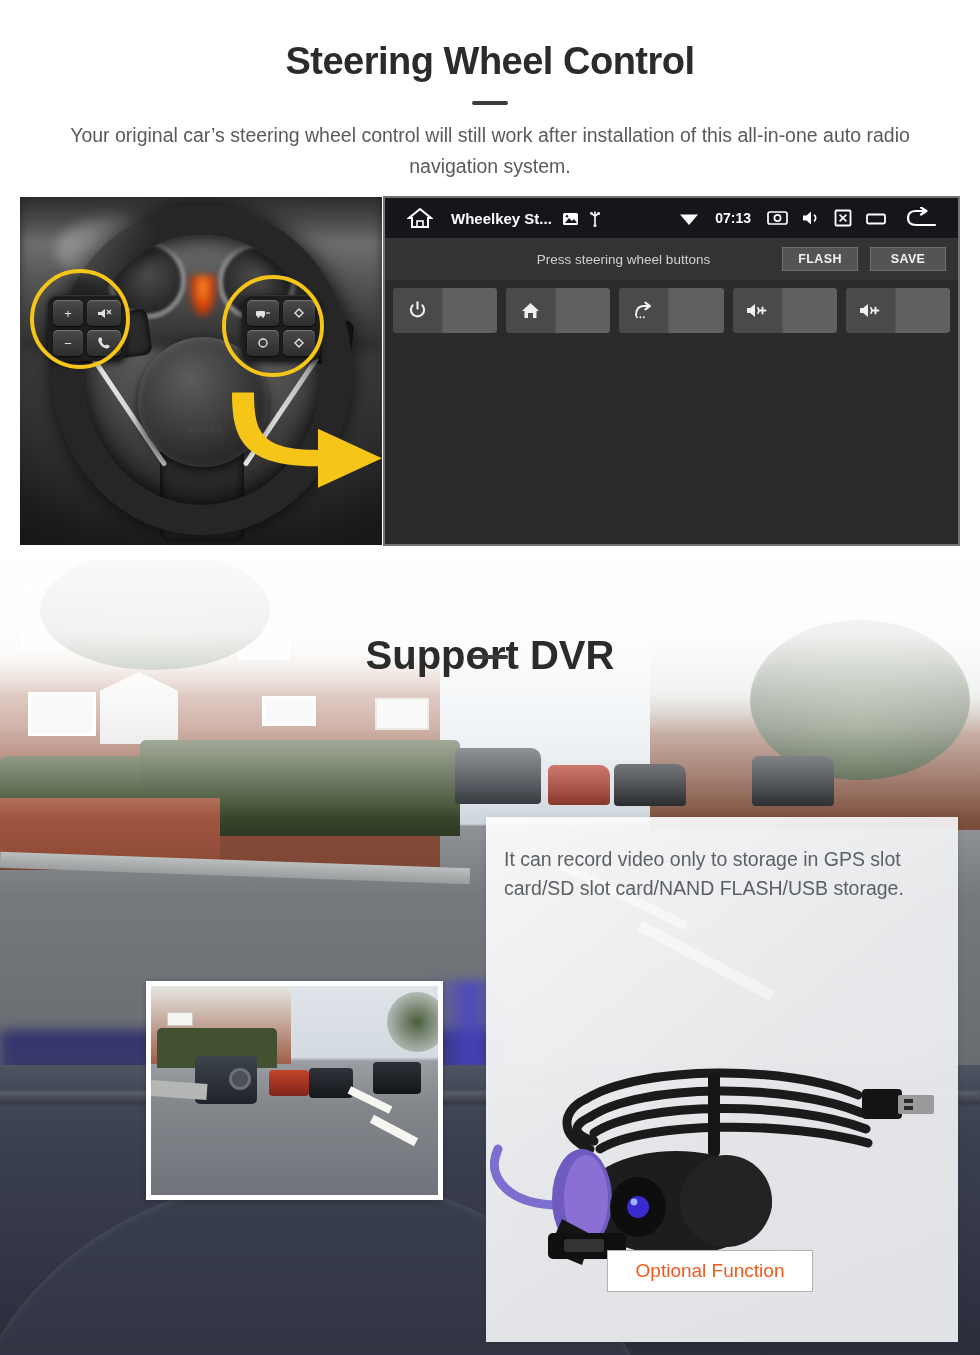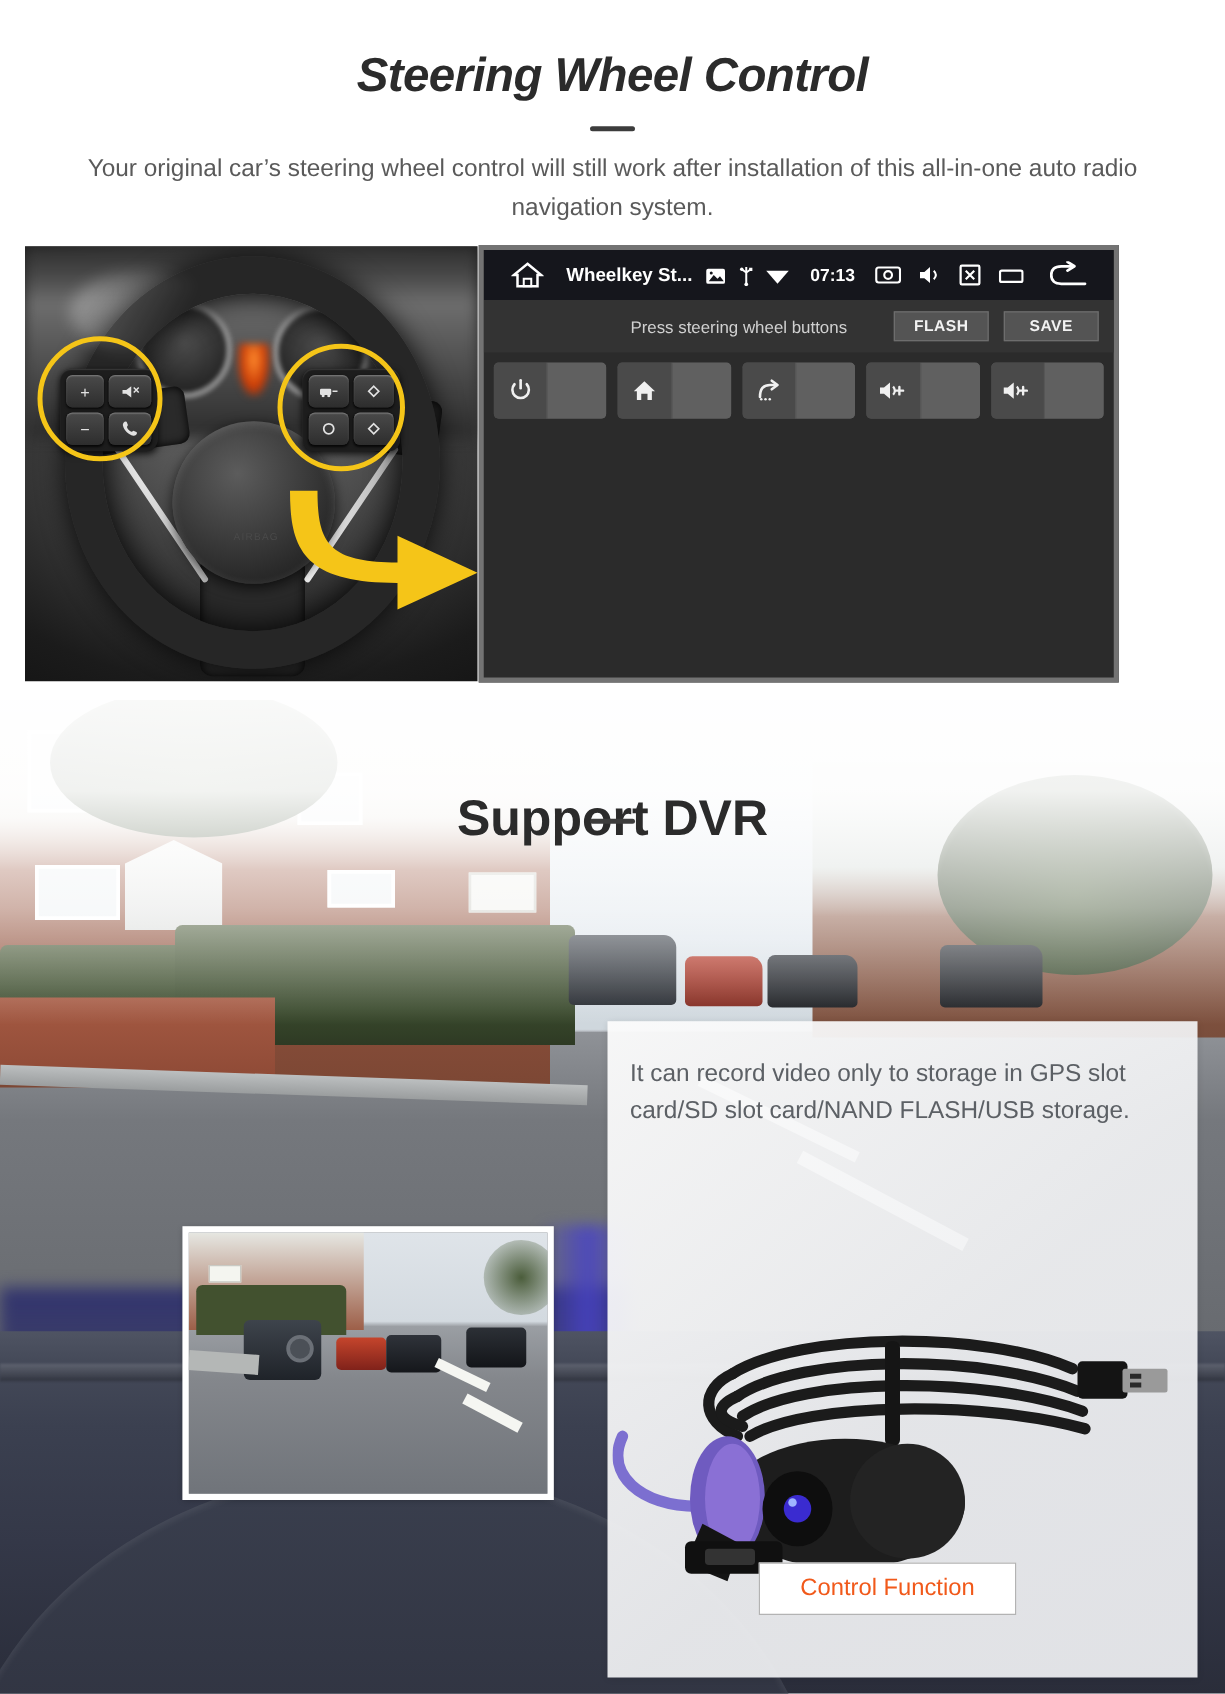--- a/index.html
+++ b/index.html
@@ -14,21 +14,20 @@
   
   .swc-section {
     position: absolute; left: 0; top: 0; width: 980px; height: 560px;
     background: #ffffff;
   }
   .swc-title {
     position: absolute; left: 0; top: 40px; width: 980px;
     text-align: center;
     font-size: 38px; font-weight: bold; color: #2b2b2b;
     letter-spacing: -0.5px;
-    font-style: italic;
   }
   .title-rule {
     position: absolute; left: 50%; top: 101px; margin-left: -18px;
     width: 36px; height: 4px; background: #3c3c3c; border-radius: 2px;
   }
   .swc-sub {
     position: absolute; left: 40px; top: 120px; width: 900px;
     text-align: center; font-size: 19.5px; line-height: 31px;
     color: #5a5a5a;
   }
@@ -121,23 +120,23 @@
   }
   .hl-circle.a { left: 10px; top: 72px; width: 100px; height: 100px; }
   .hl-circle.b { left: 202px; top: 78px; width: 102px; height: 102px; }
   
   .yellow-arrow {
     position: absolute; left: 208px; top: 195px; width: 158px; height: 110px;
   }
 
   
   .headunit {
-    position: absolute; left: 383px; top: 196px; width: 512px; height: 350px;
+    position: absolute; left: 383px; top: 196px; width: 577px; height: 350px;
     background: #2b2b2b;
-    border: 4px solid #737373;
+    border: 2px solid #737373;
     overflow: hidden;
   }
   .hu-statusbar {
     position: absolute; left: 0; top: 0; width: 100%; height: 40px;
     background: #15161c;
     display: flex; align-items: center; padding: 0 14px 0 22px;
     color: #ffffff;
   }
   .hu-home-icon { width: 26px; height: 22px; flex: 0 0 auto; }
   .hu-title {
@@ -598,16 +597,16 @@
           <ellipse cx="148" cy="170" rx="28" ry="30" fill="#0e0e0e"></ellipse>
           <circle cx="148" cy="170" r="11" fill="#3a2bd0"></circle>
           <circle cx="144" cy="165" r="3.4" fill="#9fb4ff"></circle>
           <ellipse cx="236" cy="164" rx="46" ry="46" fill="#232323"></ellipse>
           <path d="M72 182 l30 16 -10 30 -34 -14z" fill="#141414"></path>
           <rect x="58" y="196" width="78" height="26" rx="5" fill="#101010"></rect>
           <rect x="74" y="202" width="40" height="13" rx="3" fill="#333"></rect>
         </g>
       </svg>
 
-      <button class="optional-btn">Control Function</button>
+      <button class="optional-btn">Optional Function</button>
     </div>
   </div>
 </div>
 
 </body></html>

